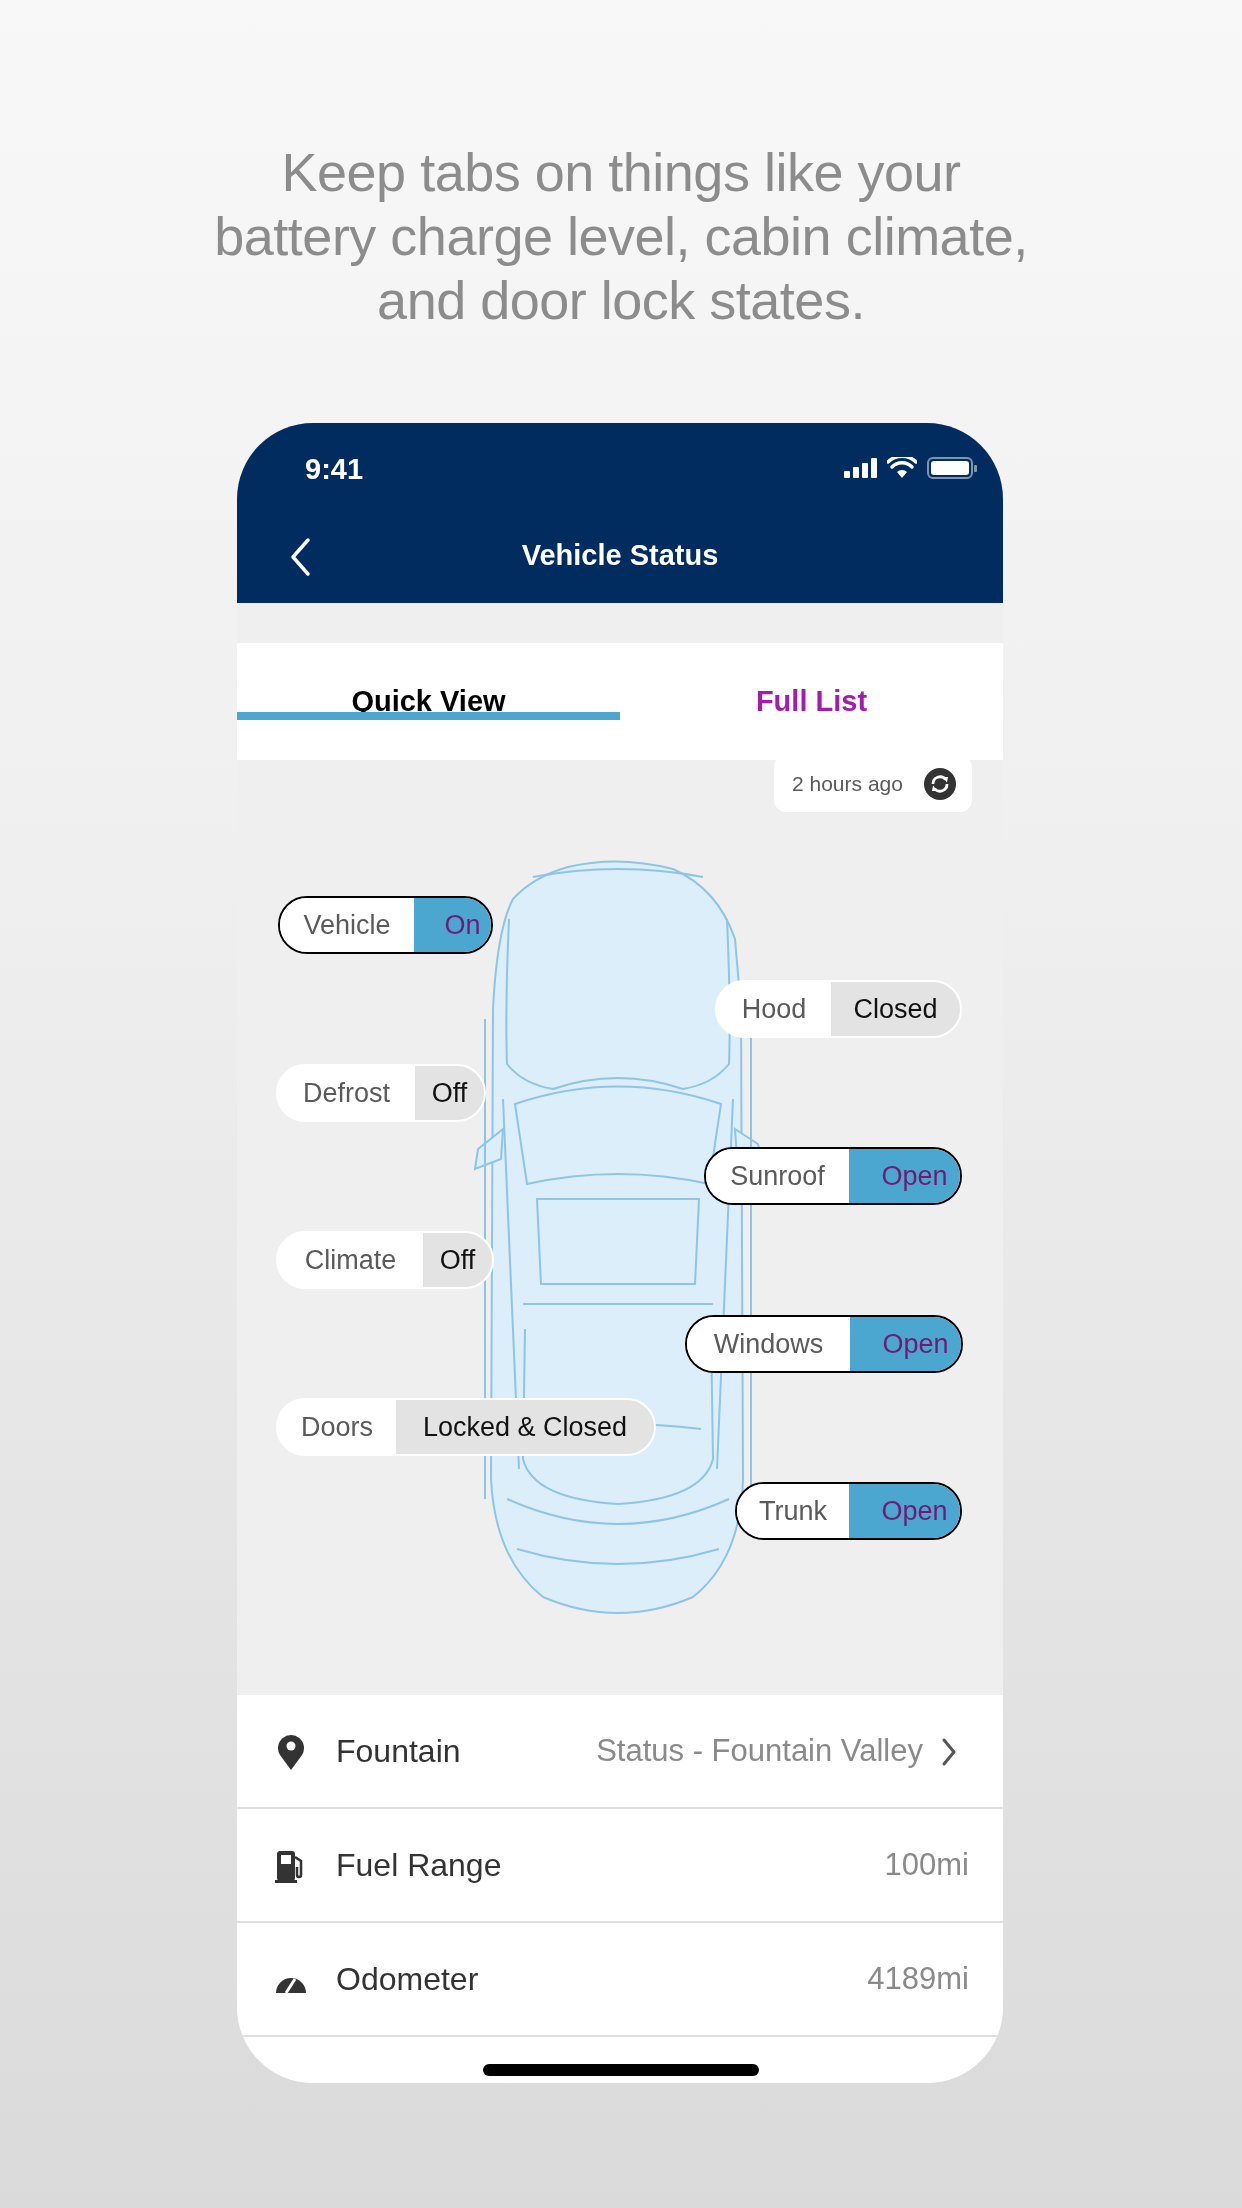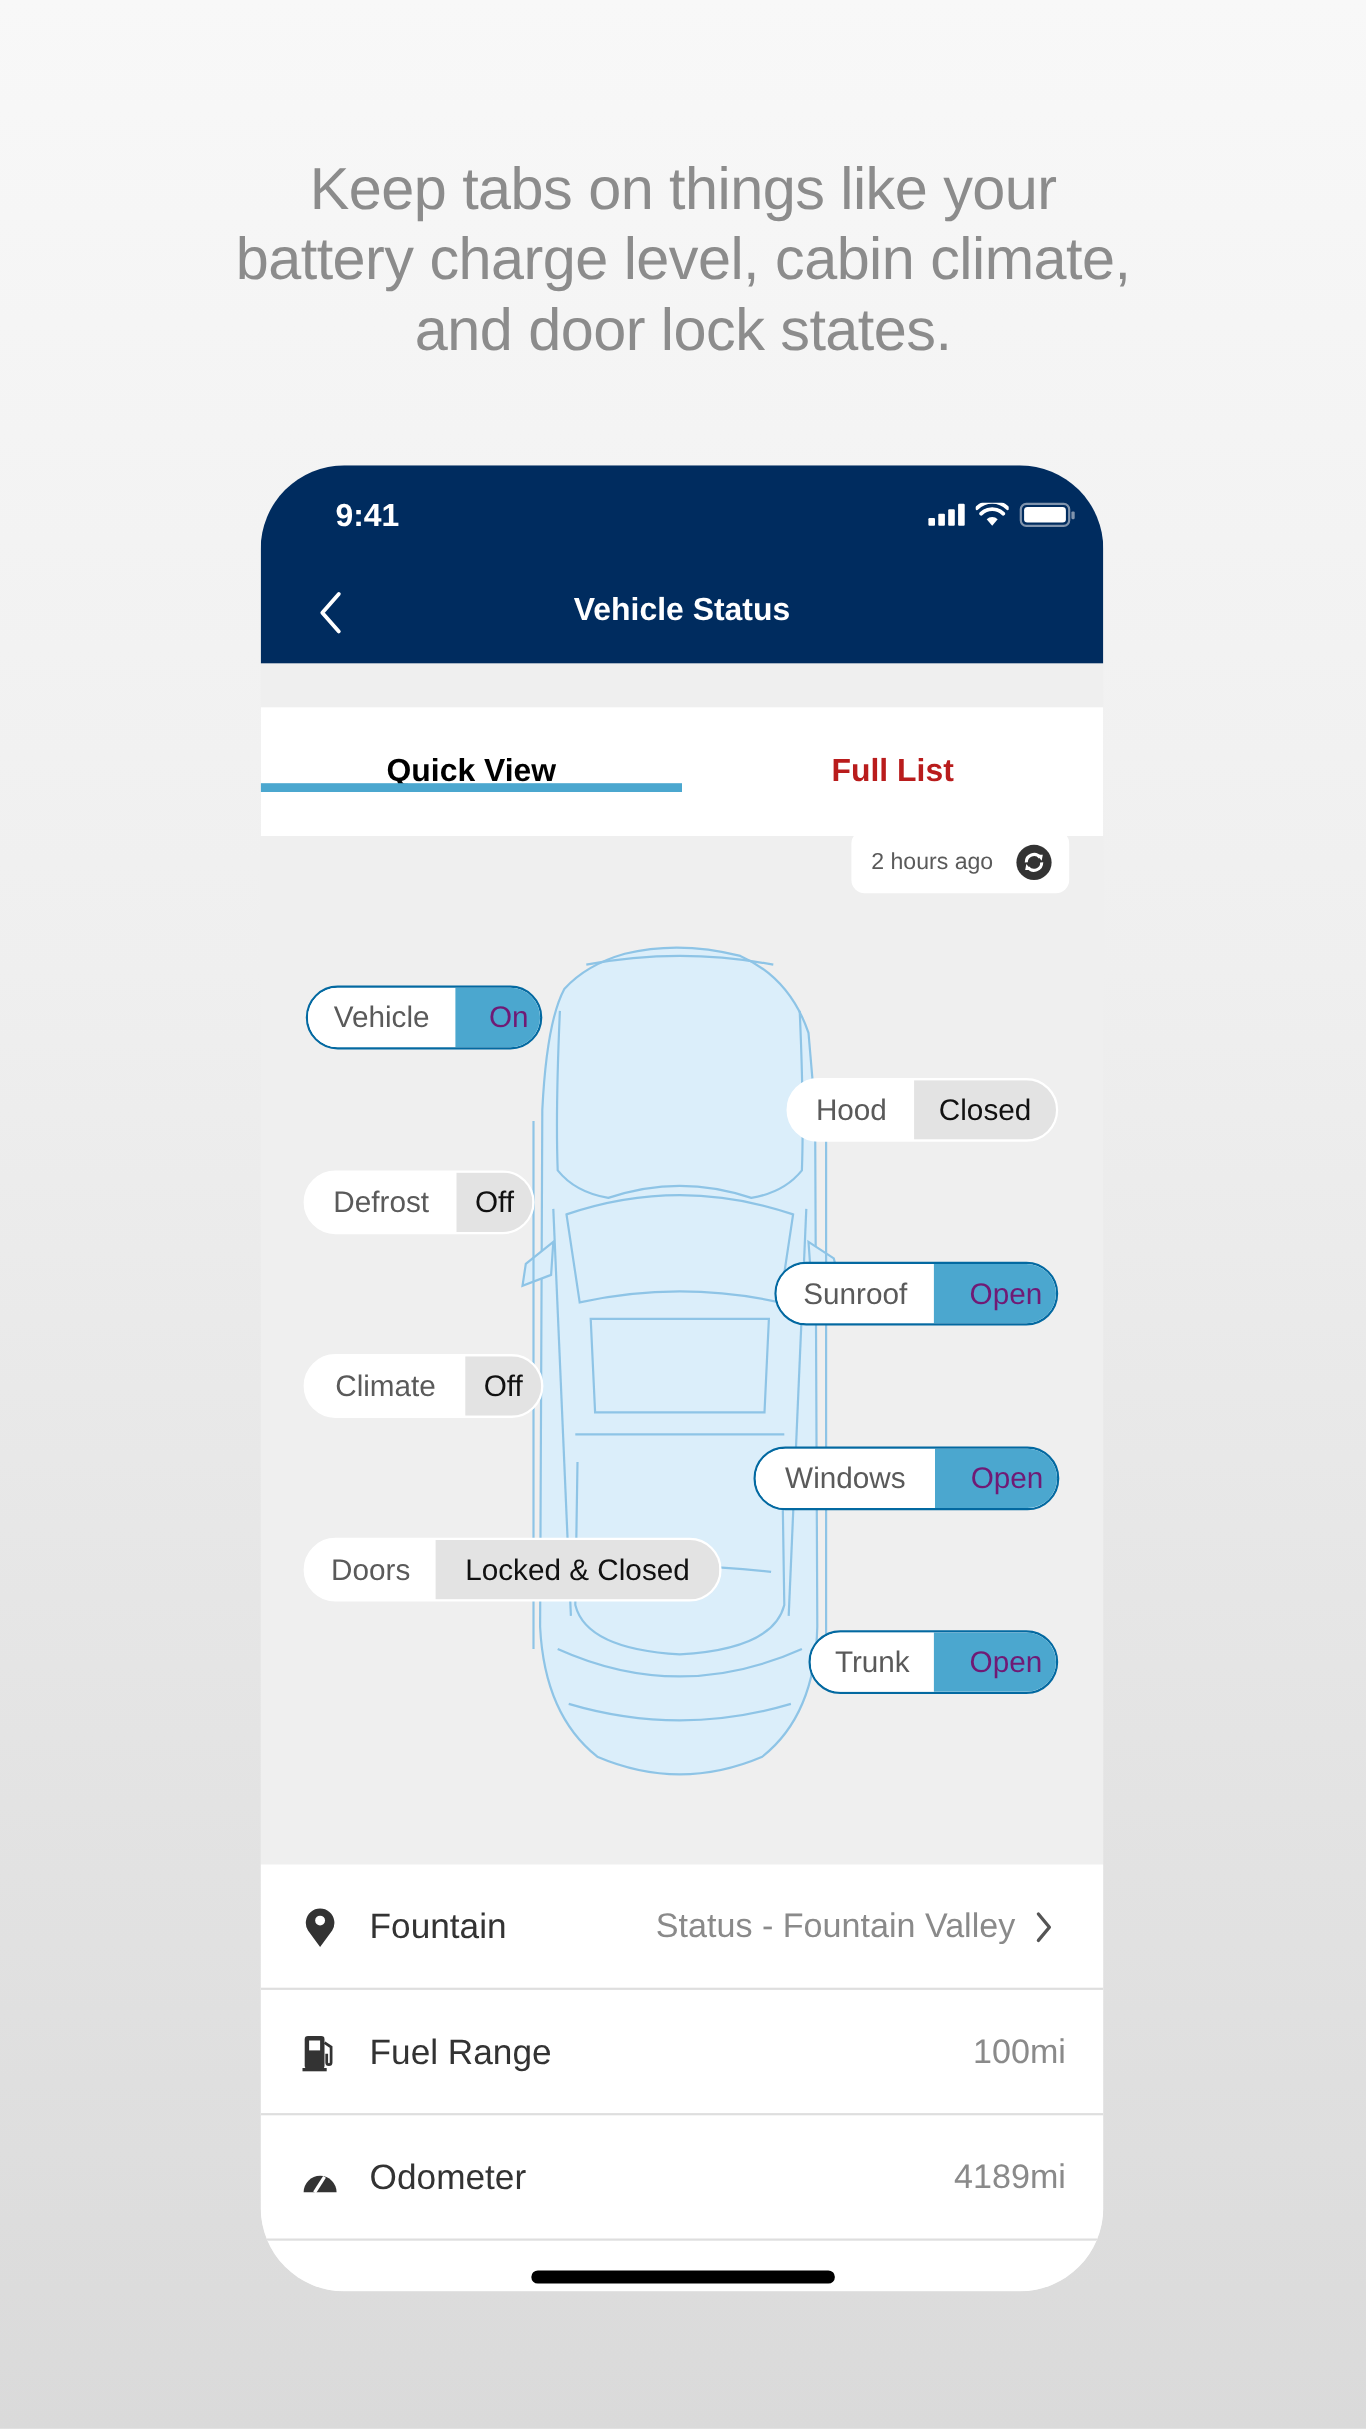--- a/index.html
+++ b/index.html
@@ -29,36 +29,36 @@
   .signal i { display: block; width: 6px; background: #fff; border-radius: 1px; }
   .battery { width: 46px; height: 22px; border: 2px solid #8094ad; border-radius: 6px; padding: 2px; position: relative; }
   .battery::after { content: ""; position: absolute; right: -6px; top: 6px; width: 3px; height: 7px; background: #8094ad; border-radius: 1px; }
   .battery i { display: block; width: 100%; height: 100%; background: #fff; border-radius: 3px; }
   .back { position: absolute; left: 52px; top: 114px; width: 22px; height: 40px; }
   .title { position: absolute; left: 0; top: 116px; width: 766px; text-align: center; color: #fff; font-size: 29px; font-weight: bold; }
 
   .tabs { position: absolute; left: 0; top: 180px; width: 766px; height: 117px; background: #fff; margin-top: 40px; }
   .tab { position: absolute; top: 0; width: 383px; height: 117px; text-align: center; line-height: 117px; font-size: 29px; font-weight: bold; }
   .tab.active { left: 0; color: #000; }
-  .tab.inactive { left: 383px; color: #b91c1c; }
+  .tab.inactive { left: 383px; color: #a21caf; }
   .tab-indicator { position: absolute; left: 0; top: 289px; width: 383px; height: 8px; background: #4ba7cf; }
 
   .updated {
     position: absolute; left: 537px; top: 332px; width: 198px; height: 57px;
     background: #fff; border-radius: 12px; display: flex; align-items: center; padding-left: 18px;
     font-size: 21px; color: #5a5a5a;
   }
   .refresh { position: absolute; right: 16px; top: 13px; width: 32px; height: 32px; background: #333; border-radius: 50%; display: flex; align-items: center; justify-content: center; }
 
   .car { position: absolute; left: 236px; top: 436px; width: 290px; height: 760px; }
 
   .pill { position: absolute; height: 58px; border-radius: 29px; display: flex; overflow: hidden; font-size: 27px; background: #fff; }
   .pill .lbl { display: flex; align-items: center; justify-content: center; color: #5a5a5a; background: #fff; }
   .pill .val { display: flex; align-items: center; justify-content: center; }
-  .pill.on { border: 2px solid #0369a1; }
+  .pill.on { border: 2px solid #000000; }
   .pill.on .val { background: #4ba7cf; color: #701a75; padding-left: 20px; }
   .pill.off { border: 2px solid #fff; }
   .pill.off .val { background: #e3e3e3; color: #111; }
 
   .list { position: absolute; left: 0; top: 1272px; width: 766px; background: #fff; height: 388px; }
   .row { position: absolute; left: 0; width: 766px; height: 114px; border-bottom: 2px solid #dedede; }
   .row .ico { position: absolute; left: 36px; top: 38px; width: 36px; height: 38px; }
   .row .label { position: absolute; left: 99px; top: 38px; font-size: 32px; color: #333; }
   .row .value { position: absolute; right: 34px; top: 38px; font-size: 31px; color: #8a8a8a; }
   .row .value.link { right: 80px; }

